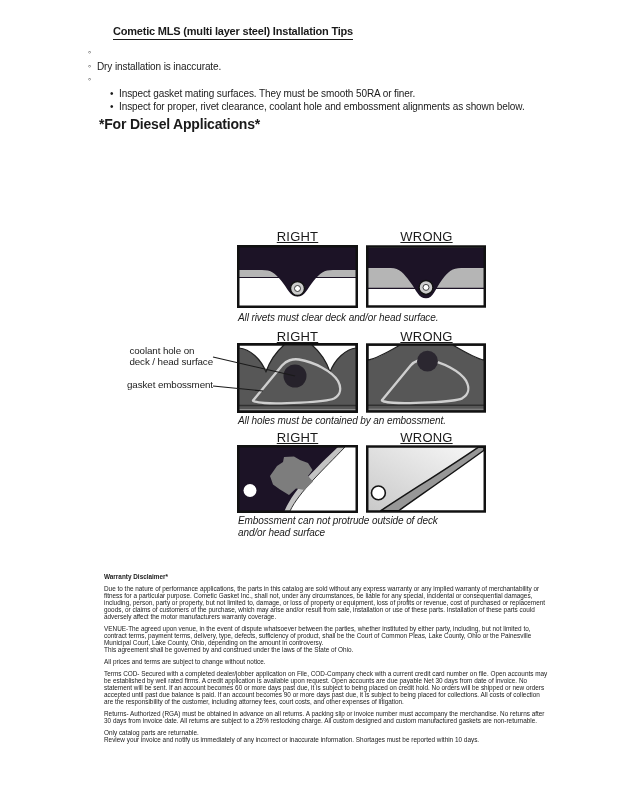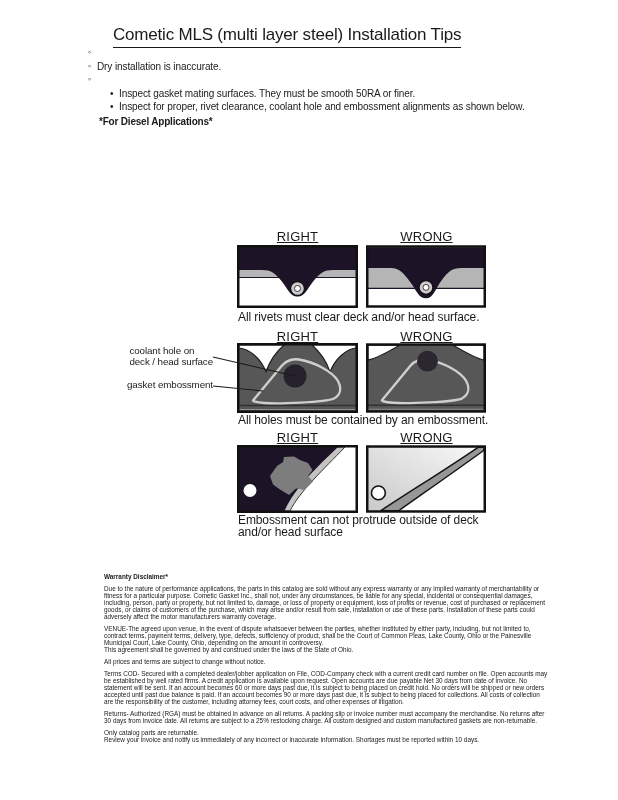--- a/index.html
+++ b/index.html
@@ -2,37 +2,37 @@
 <html><head>
 <meta charset="utf-8">
 <style>
   html,body { margin:0; padding:0; background:#ffffff; }
   .page {
     position:relative; width:618px; height:800px; background:#ffffff;
     font-family:"Liberation Sans", sans-serif; color:#1a1a1a; overflow:hidden;
   }
   .title {
     position:absolute; left:113px; top:25px; margin:0;
-    font-size:17px; font-weight:normal; letter-spacing:-0.2px;
+    font-size:11px; font-weight:bold; letter-spacing:-0.2px;
     border-bottom:1.6px solid #1a1a1a; padding-bottom:2px; display:inline-block;
   }
   .bullets { position:absolute; left:88px; top:46px; font-size:10px; line-height:13.6px; letter-spacing:-0.1px; }
   .bullet { display:flex; white-space:nowrap; }
   .bullet .marker { width:9px; flex:0 0 9px; font-size:9px; }
   .bullet.l2 { padding-left:22px; }
   .bullet.l2 .marker { font-size:10px; }
-  .diesel-heading { position:absolute; left:99px; top:116px; margin:0; font-size:10px; font-weight:bold; letter-spacing:-0.2px; }
+  .diesel-heading { position:absolute; left:99px; top:116px; margin:0; font-size:14px; font-weight:bold; letter-spacing:-0.2px; }
   .para { position:absolute; left:99px; font-size:10px; line-height:11.8px; letter-spacing:-0.1px; white-space:pre-line; }
   #diesel-p1 { top:132px; }
   #diesel-p2 { top:164px; }
   #diesel-p3 { top:206px; }
   .dlabel { position:absolute; width:121px; text-align:center; font-size:13px; letter-spacing:0.2px;text-decoration:underline; }
   .panel { position:absolute; width:121px; }
   .panel svg { display:block; }
-  .caption { position:absolute; left:238px; font-size:12px; letter-spacing:-0.1px; white-space:pre-line; line-height:11.5px; }
+  .caption { position:absolute; left:238px; font-size:10px; letter-spacing:-0.1px; white-space:pre-line; line-height:11.5px;font-style:italic; }
   .ann { position:absolute; right:405px; text-align:left; font-size:9.8px; line-height:10.8px; white-space:pre-line; letter-spacing:-0.1px; }
   #ann-coolant { top:346px; }
   #ann-embossment { top:380px; }
   .leaders { position:absolute; left:105px; top:340px; pointer-events:none; z-index:5; }
   .legal { position:absolute; left:104px; top:573px; font-size:6.4px; line-height:7px; letter-spacing:0; }
   .legal-h { font-weight:bold; margin:0 0 8px 0; }
   .legal p { margin:0 0 5px 0; white-space:pre-line; }
   .footer-code { position:absolute; left:388px; top:800px; font-size:14.5px; letter-spacing:0.2px; }
 </style>
 </head>

